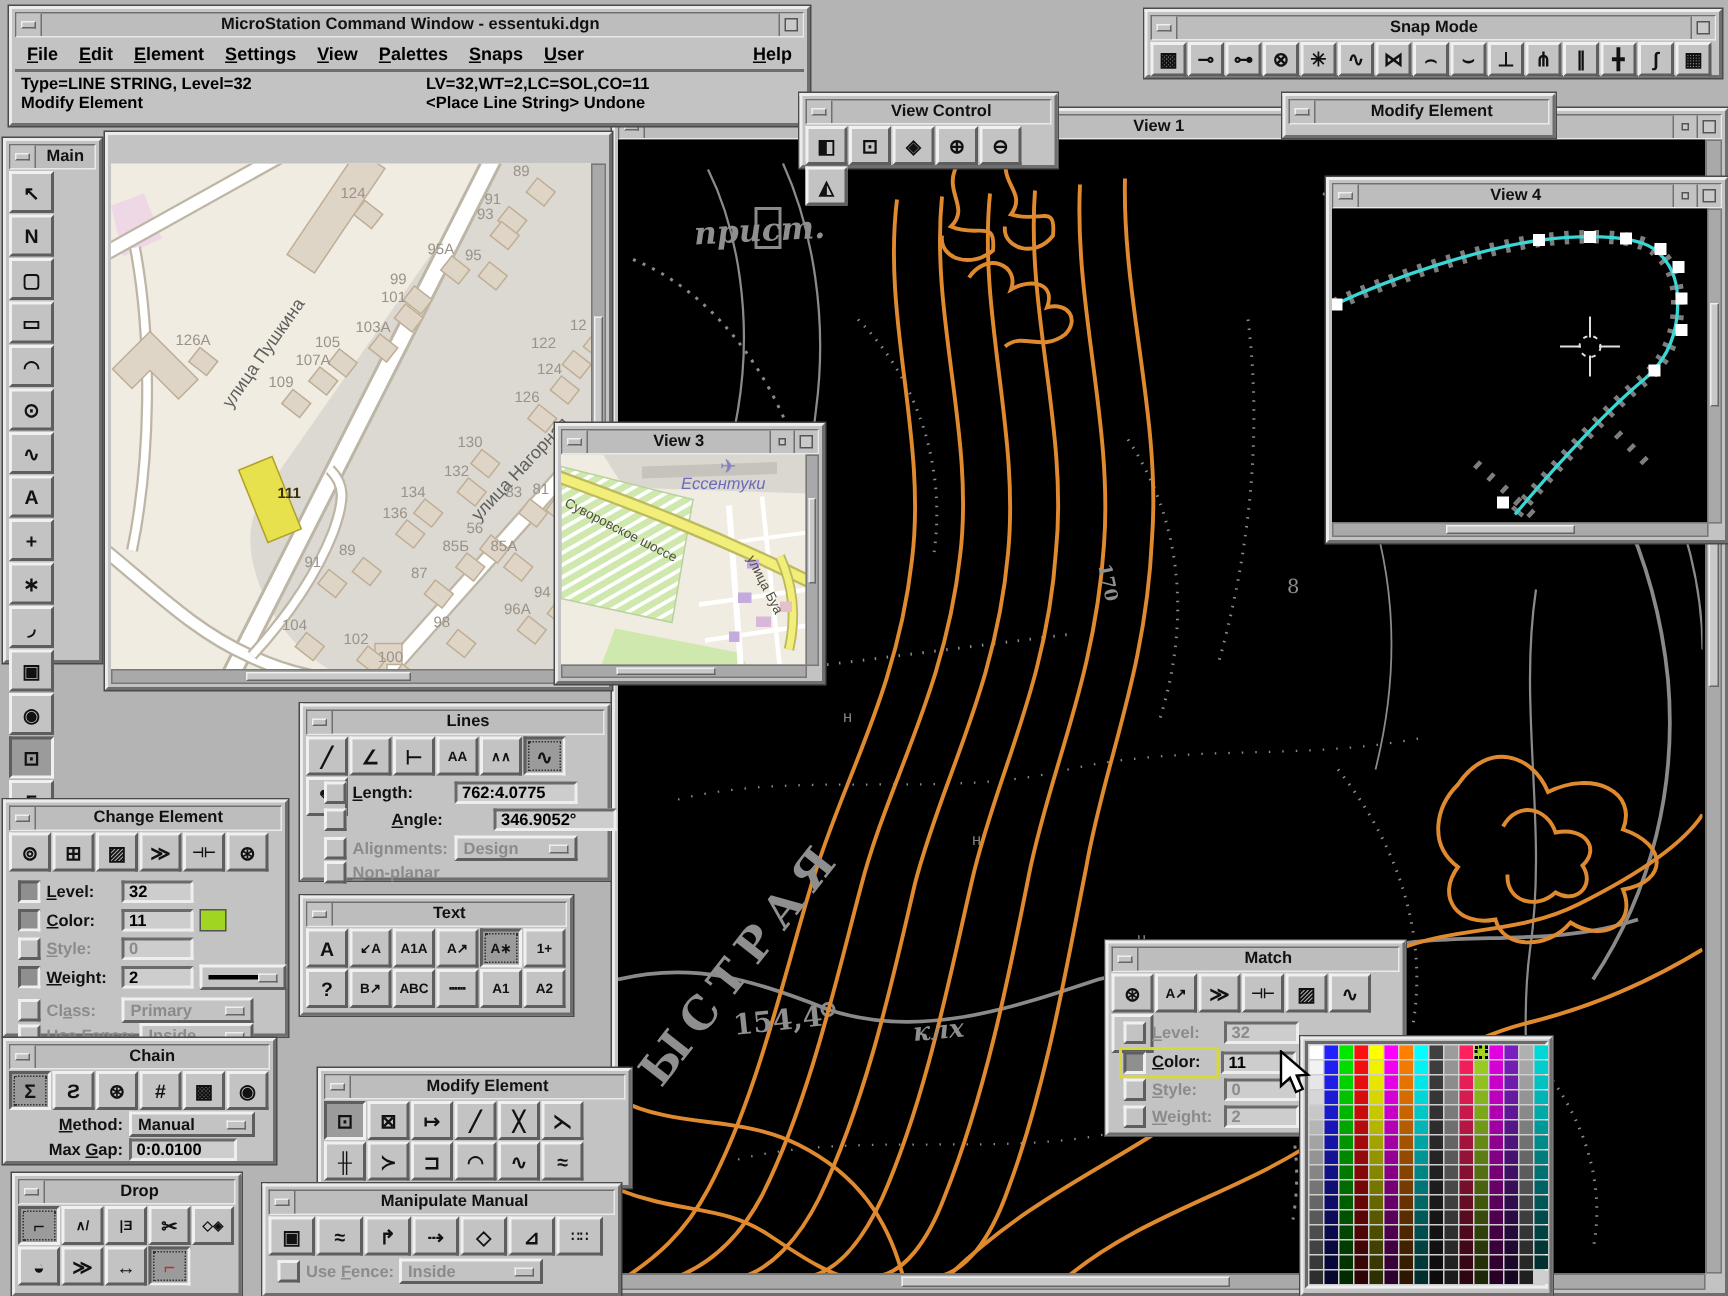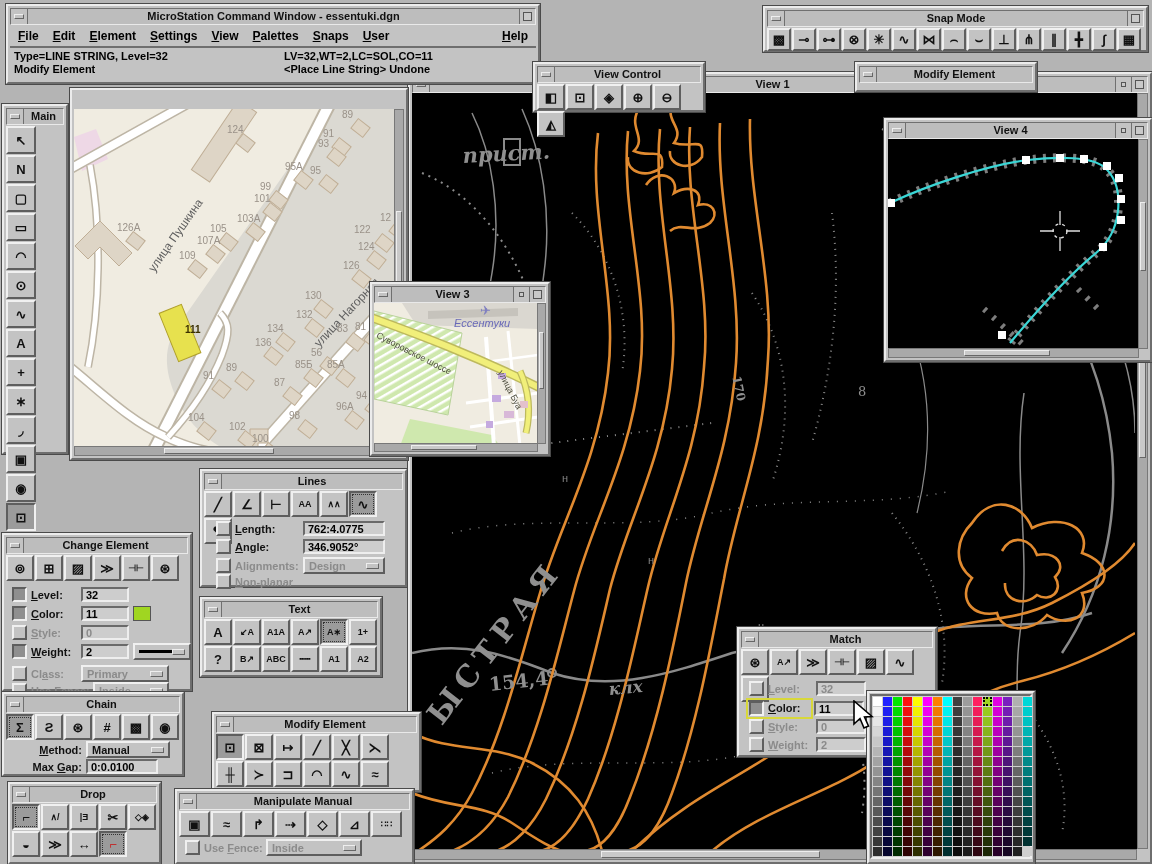--- a/index.html
+++ b/index.html
@@ -479,21 +479,21 @@
 <div class="win" style="left:855px;top:62px;width:182px;height:30px;">
   <div class="tbar">
     <span class="mbox">
         <i></i>
       </span>
     <span class="ttl">Modify Element</span>
   </div>
   <div style="height:7px;"></div>
 </div>
 
-<div class="win" style="left:2px;top:104px;width:66px;height:350px;">
+<div class="win" style="left:2px;top:92px;width:66px;height:350px;">
   <div class="tbar">
     <span class="mbox">
         <i></i>
       </span>
     <span class="ttl">Main</span>
   </div>
   <div class="grid" id="maingrid">
       <div class="tbtn" style="width: 30px; height: 28px;">
         <span class="glyph">↖</span>
       </div>
@@ -581,21 +581,21 @@
         <span class="glyph">✎</span>
       </div>
     </div>
   <div class="frow" style="left:14px;top:50px;">
     <span class="chk"></span>
     <span class="flabel" style="width:64px;"><u>L</u>ength:</span>
     <span class="finput" style="width:82px;">762:4.0775</span>
   </div>
   <div class="frow" style="left:14px;top:68px;">
     <span class="chk"></span>
-    <span class="flabel" style="width:64px;"><u>A</u>ngle:</span>
+    <span class="flabel" style="width:64px;margin-left:26px;"><u>A</u>ngle:</span>
     <span class="finput" style="width:82px;">346.9052°</span>
   </div>
   <div class="frow dis" style="left:14px;top:86px;">
     <span class="chk"></span>
     <span class="flabel" style="width:64px;">Ali<u>g</u>nments:</span>
     <span class="fdrop dis" style="width:82px;">
         <span>Design</span>
         <span class="ddash"></span>
       </span>
   </div>

